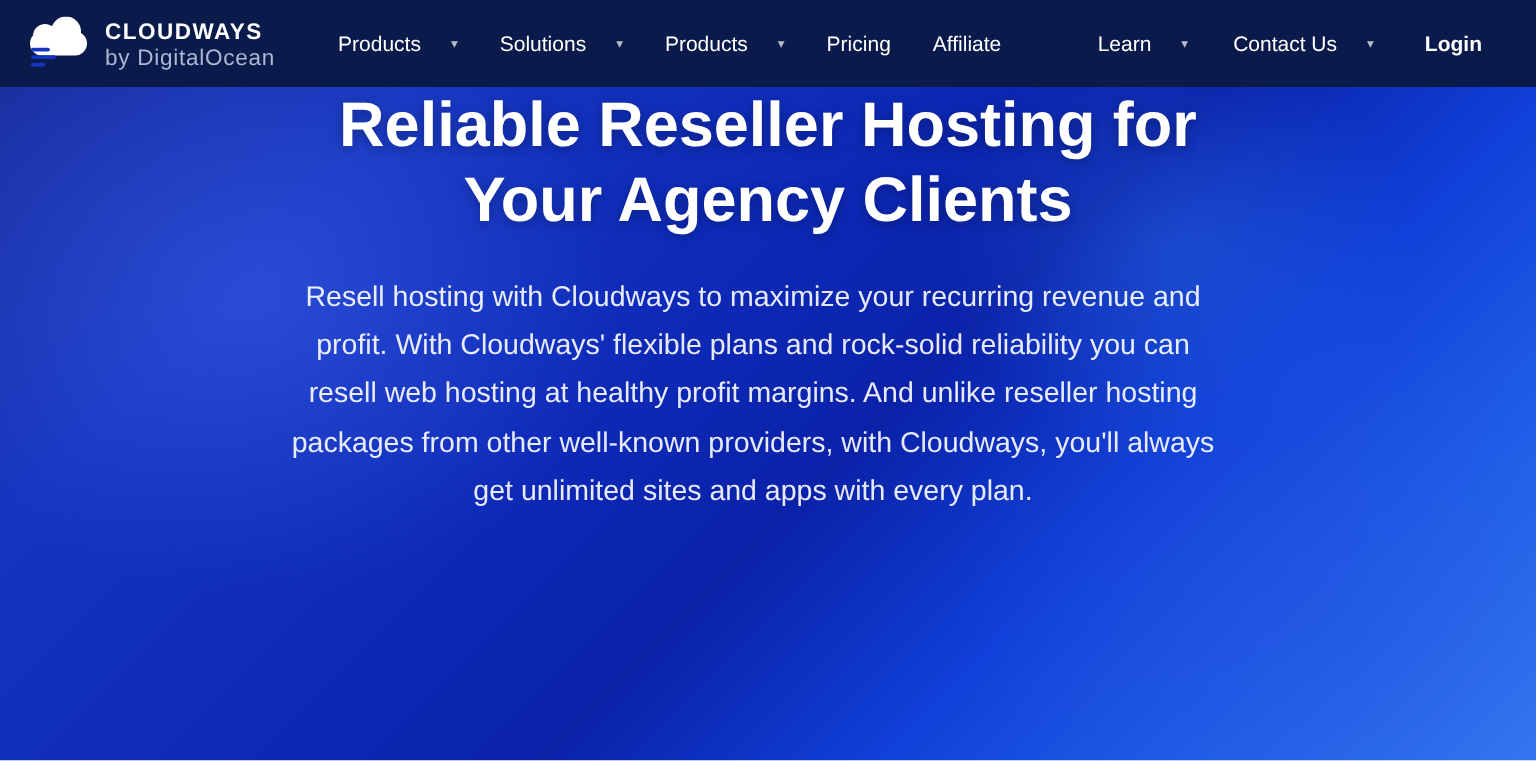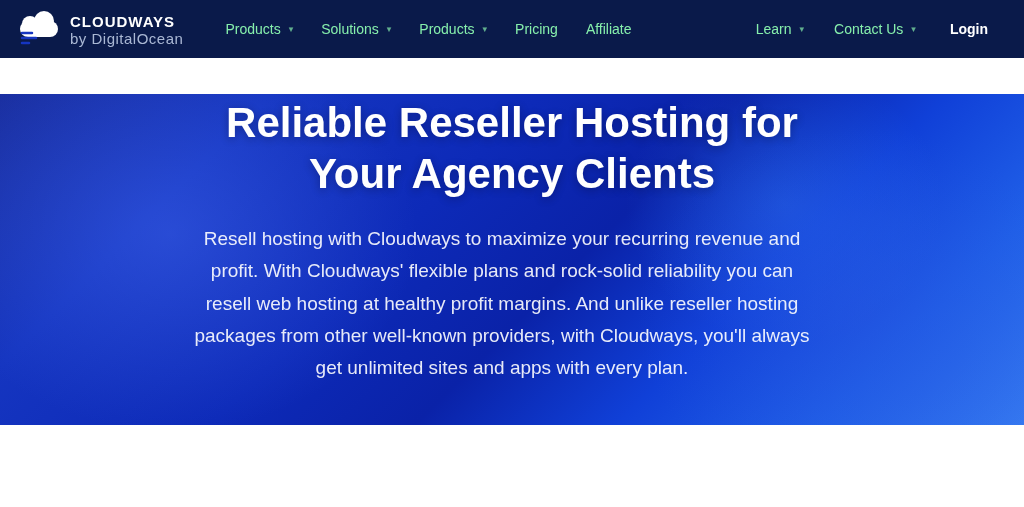--- a/index.html
+++ b/index.html
@@ -43,27 +43,27 @@
       font-size: 15px;
       letter-spacing: 0.5px;
     }
     .nav-links {
       display: flex;
       align-items: center;
       gap: 4px;
       flex: 1;
     }
     .nav-link {
-      color: #86efac;
+      color: #ffffff;
       font-size: 14px;
       padding: 6px 12px;
       cursor: pointer;
       display: flex;
       align-items: center;
-      gap: 8px;
+      gap: 20px;
       white-space: nowrap;
       border-radius: 4px;
       transition: background 0.2s;
     }
     .nav-link .chevron {
       font-size: 9px;
       opacity: 0.7;
     }
     .nav-right {
       display: flex;
@@ -85,28 +85,27 @@
       padding: 8px 18px;
       border-radius: 4px;
       cursor: pointer;
       border: none;
       white-space: nowrap;
     }
 
     
     .hero {
       background: linear-gradient(135deg, #1a2fa0 0%, #1535c0 20%, #0d2ab8 40%, #0a22a8 55%, #1040d8 70%, #2060e8 85%, #3578f0 100%);
-      height: 331px;
-      display: flex;
-      align-items: center;
+      height: 449px;
+      display: flex;
+      align-items: flex-start;
       justify-content: center;
       position: relative;
       overflow: hidden;
       text-align: center;
-      margin-top: 36px;
     }
     
     .hero::before {
       content: '';
       position: absolute;
       top: -60px;
       left: -80px;
       width: 500px;
       height: 400px;
       background: radial-gradient(ellipse, rgba(80,120,255,0.35) 0%, transparent 70%);

